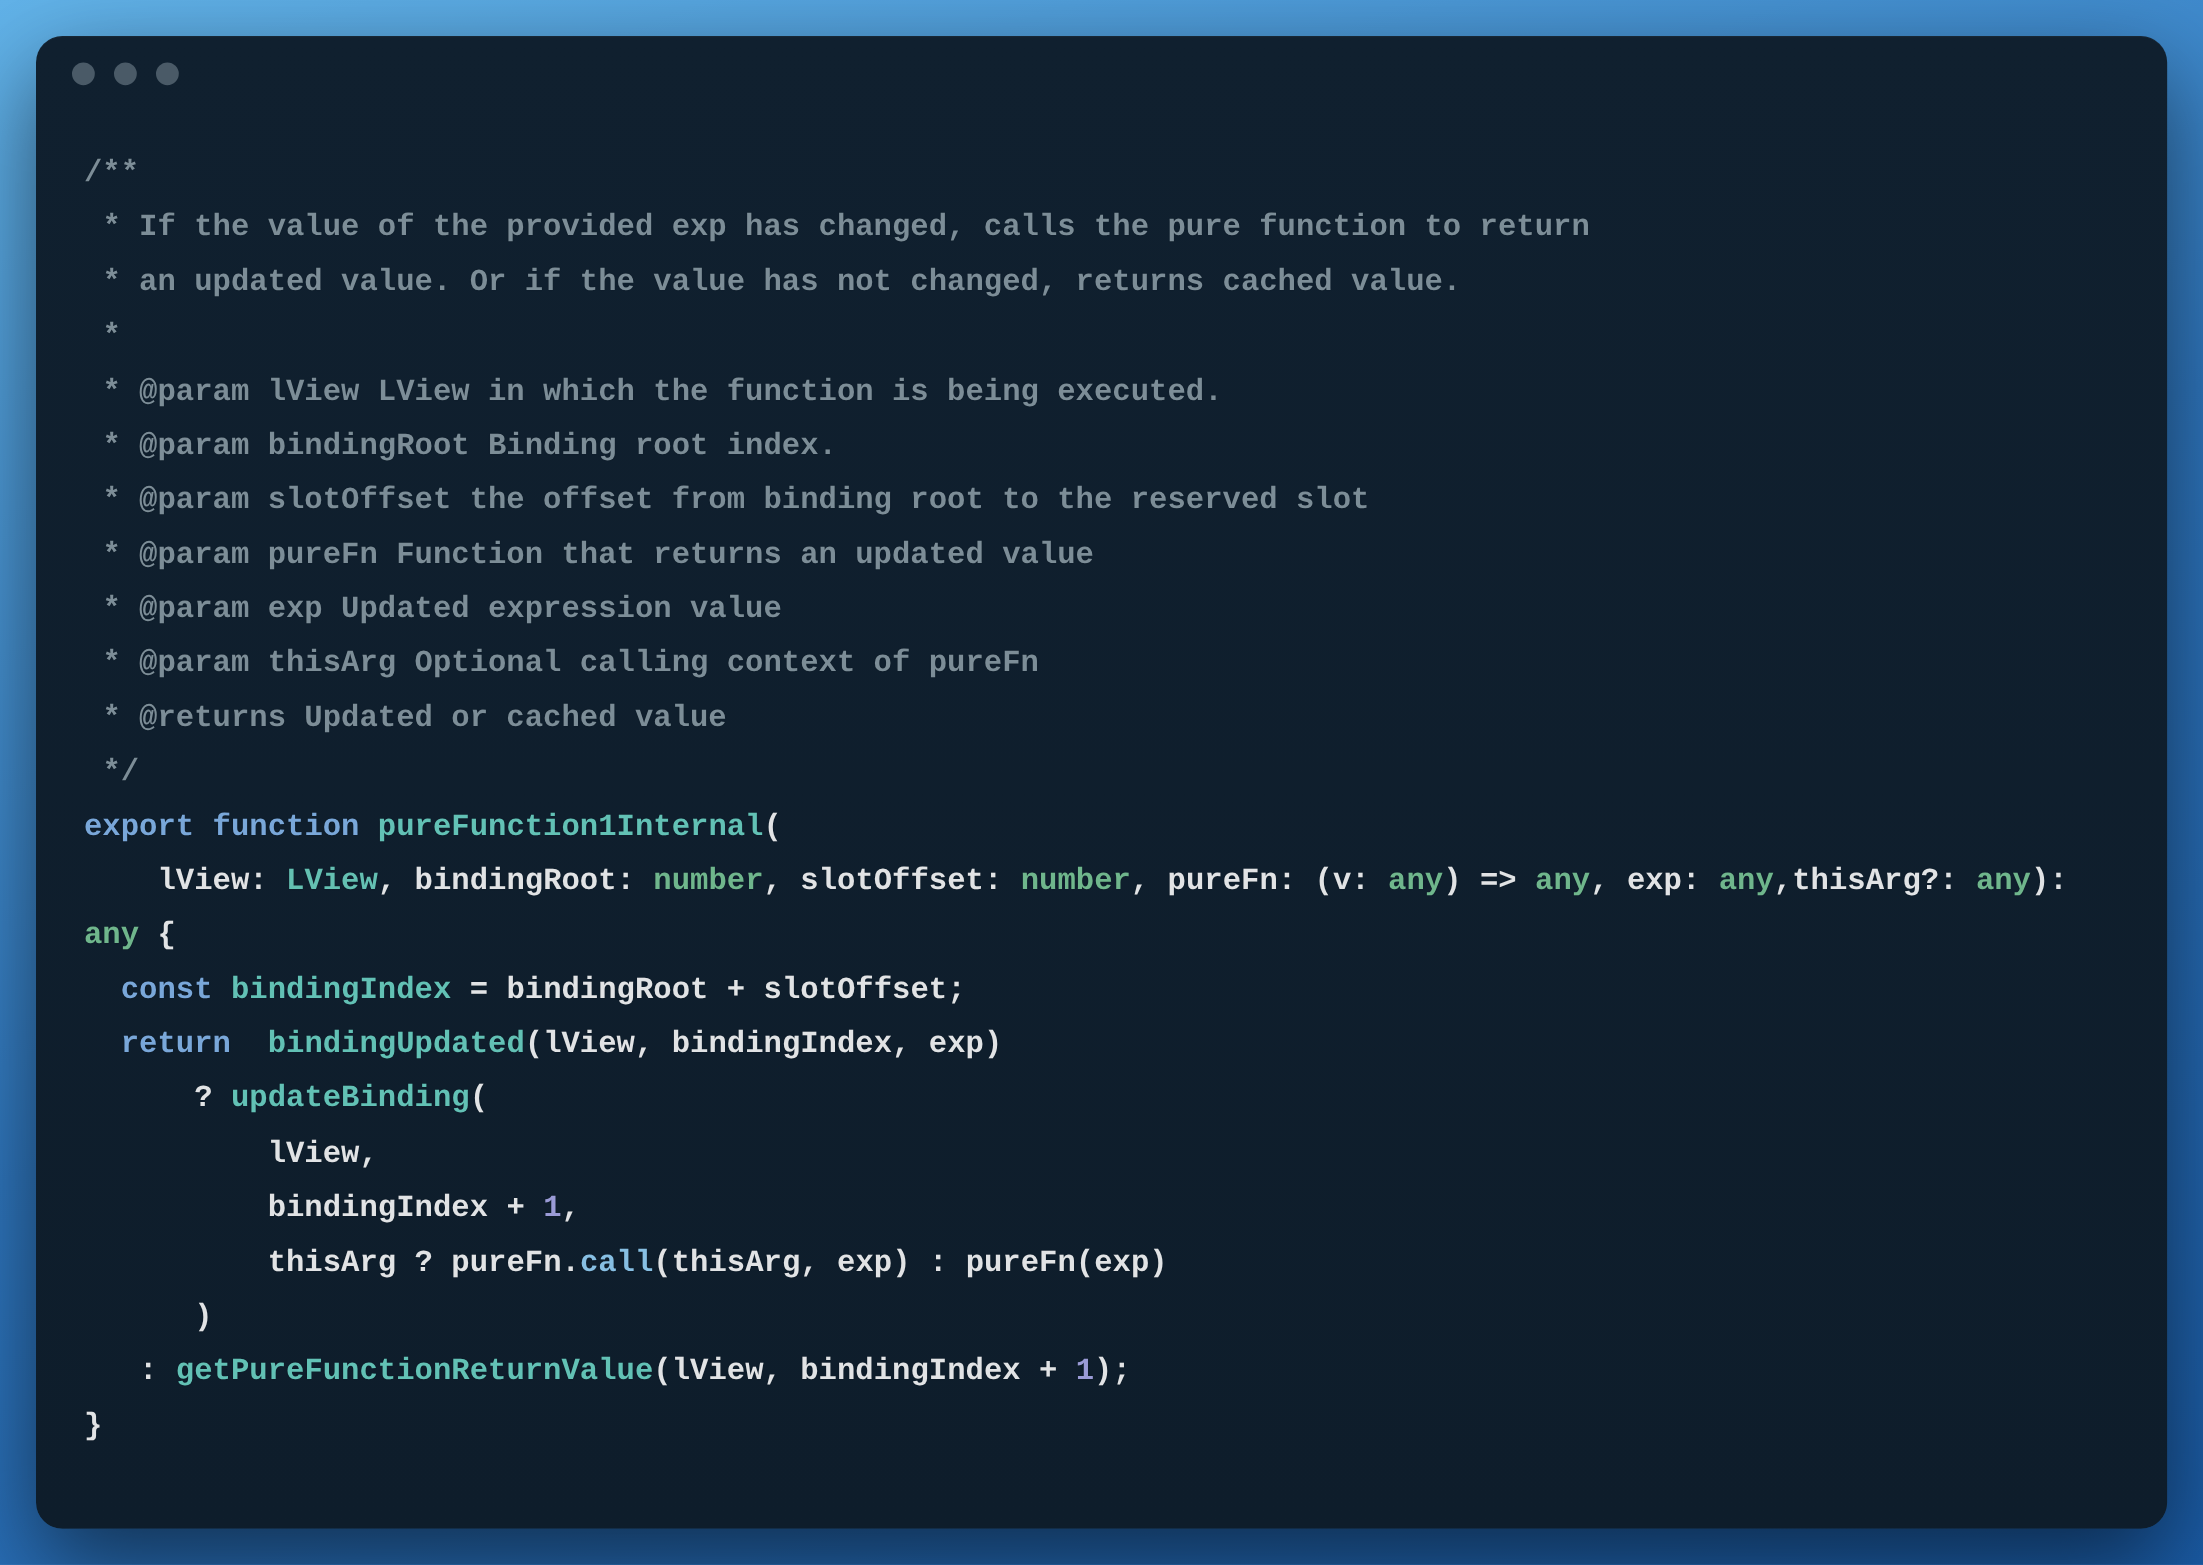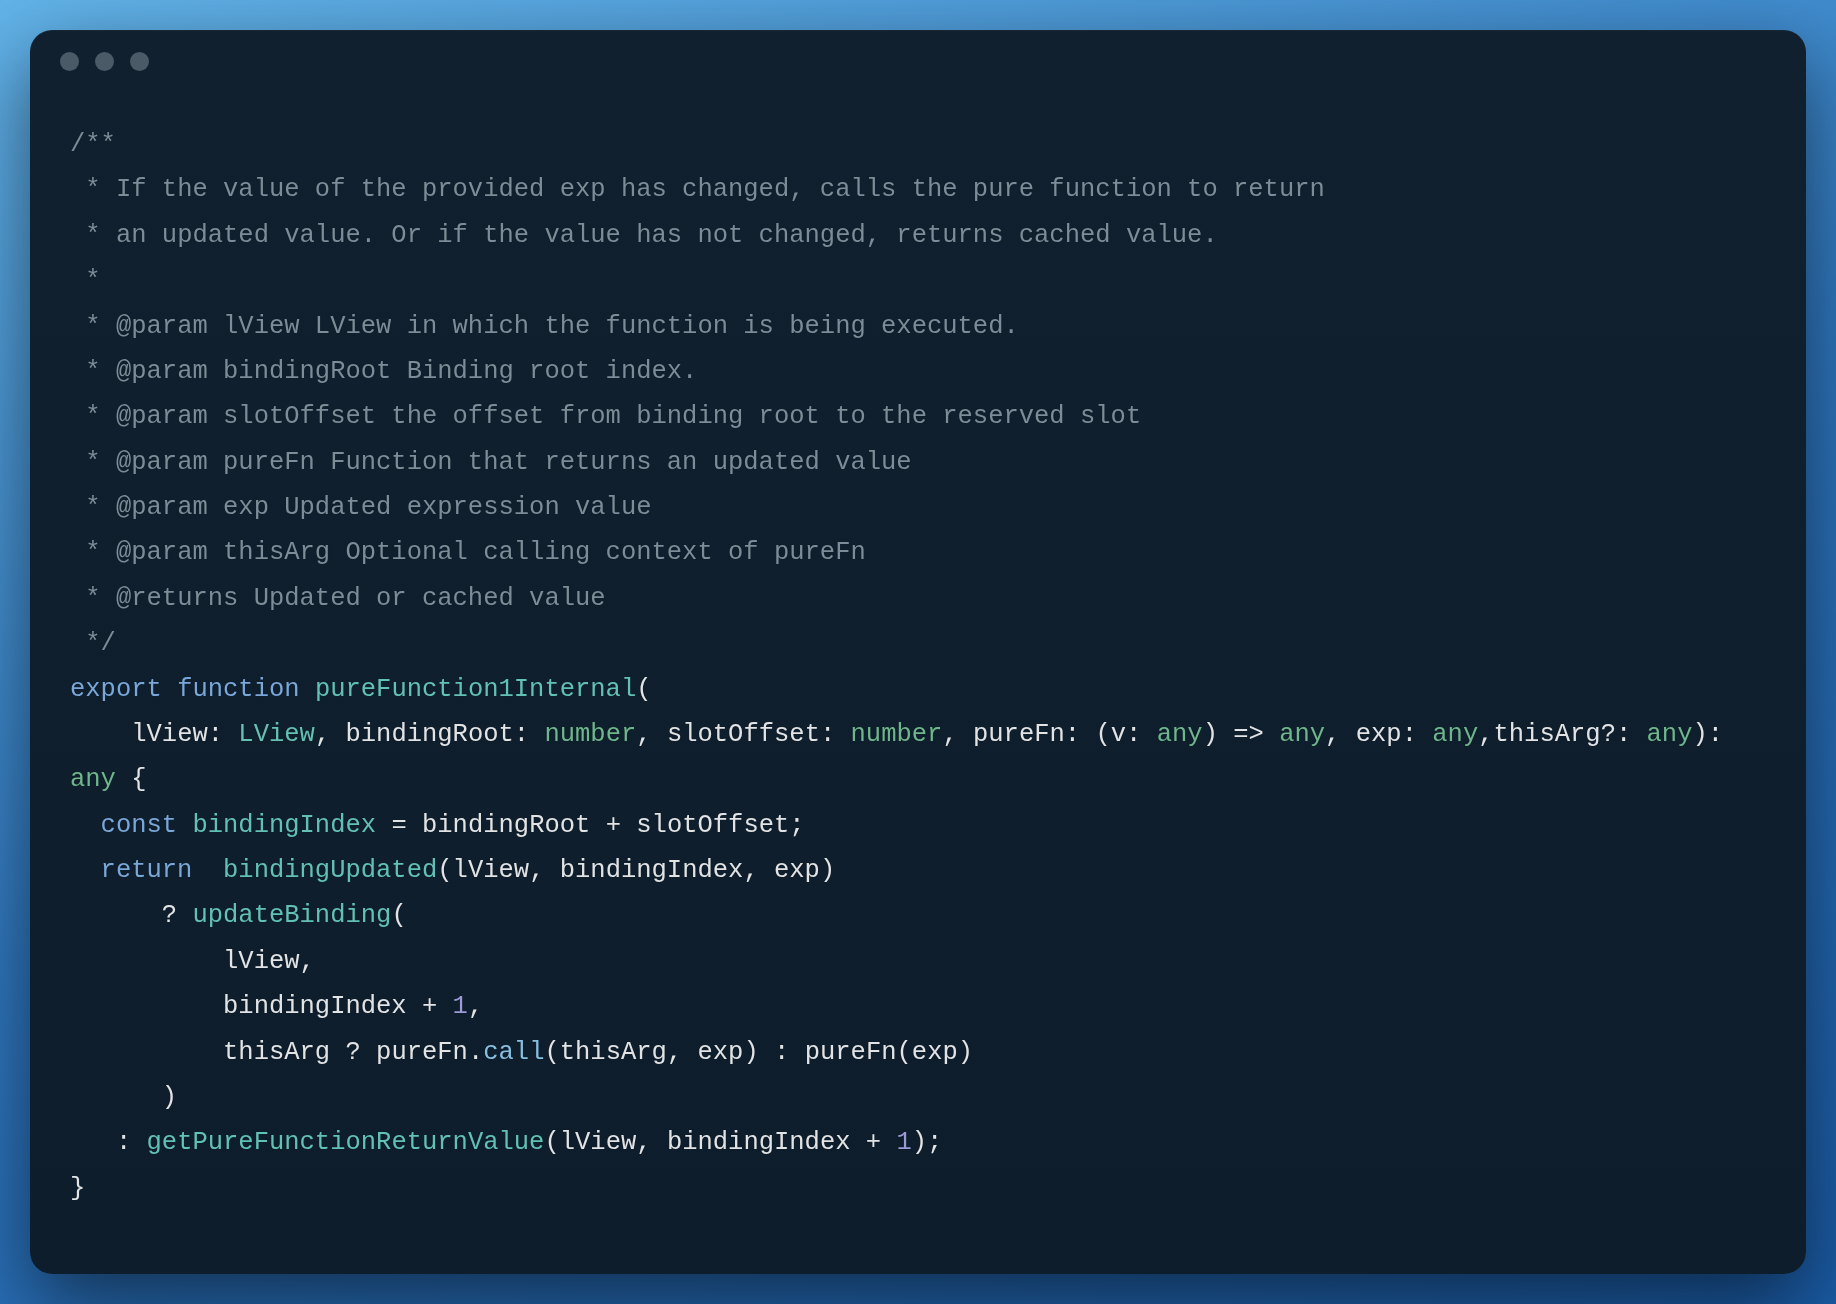--- a/index.html
+++ b/index.html
@@ -14,20 +14,21 @@
   }
   *, *::before, *::after { box-sizing: inherit; }
 
   .stage {
     width: 1836px;
     height: 1304px;
     padding: 30px;
     display: flex;
     align-items: stretch;
     justify-content: center;
+    font-weight: bold;
   }
 
   .window {
     flex: 1 1 auto;
     background: linear-gradient(180deg, #10202f 0%, #0e1d2b 100%);
     border-radius: 22px;
     box-shadow: 0 30px 80px rgba(0,0,0,0.55), inset 0 1px 0 rgba(255,255,255,0.03);
     display: flex;
     flex-direction: column;
     overflow: hidden;

